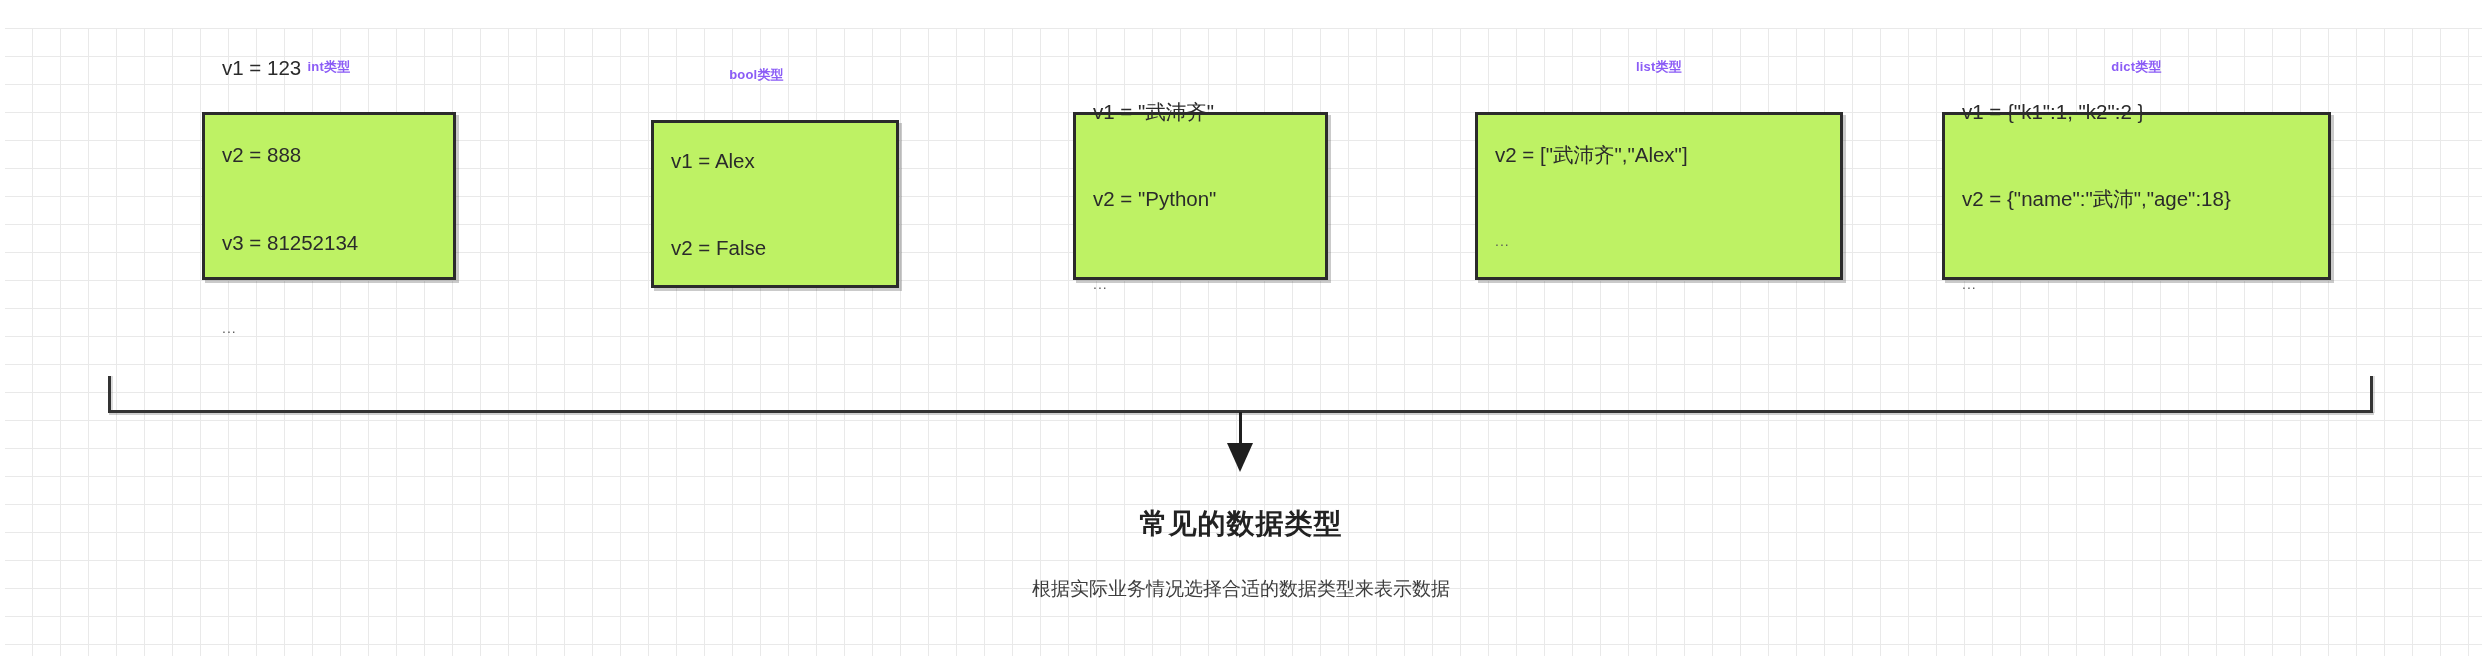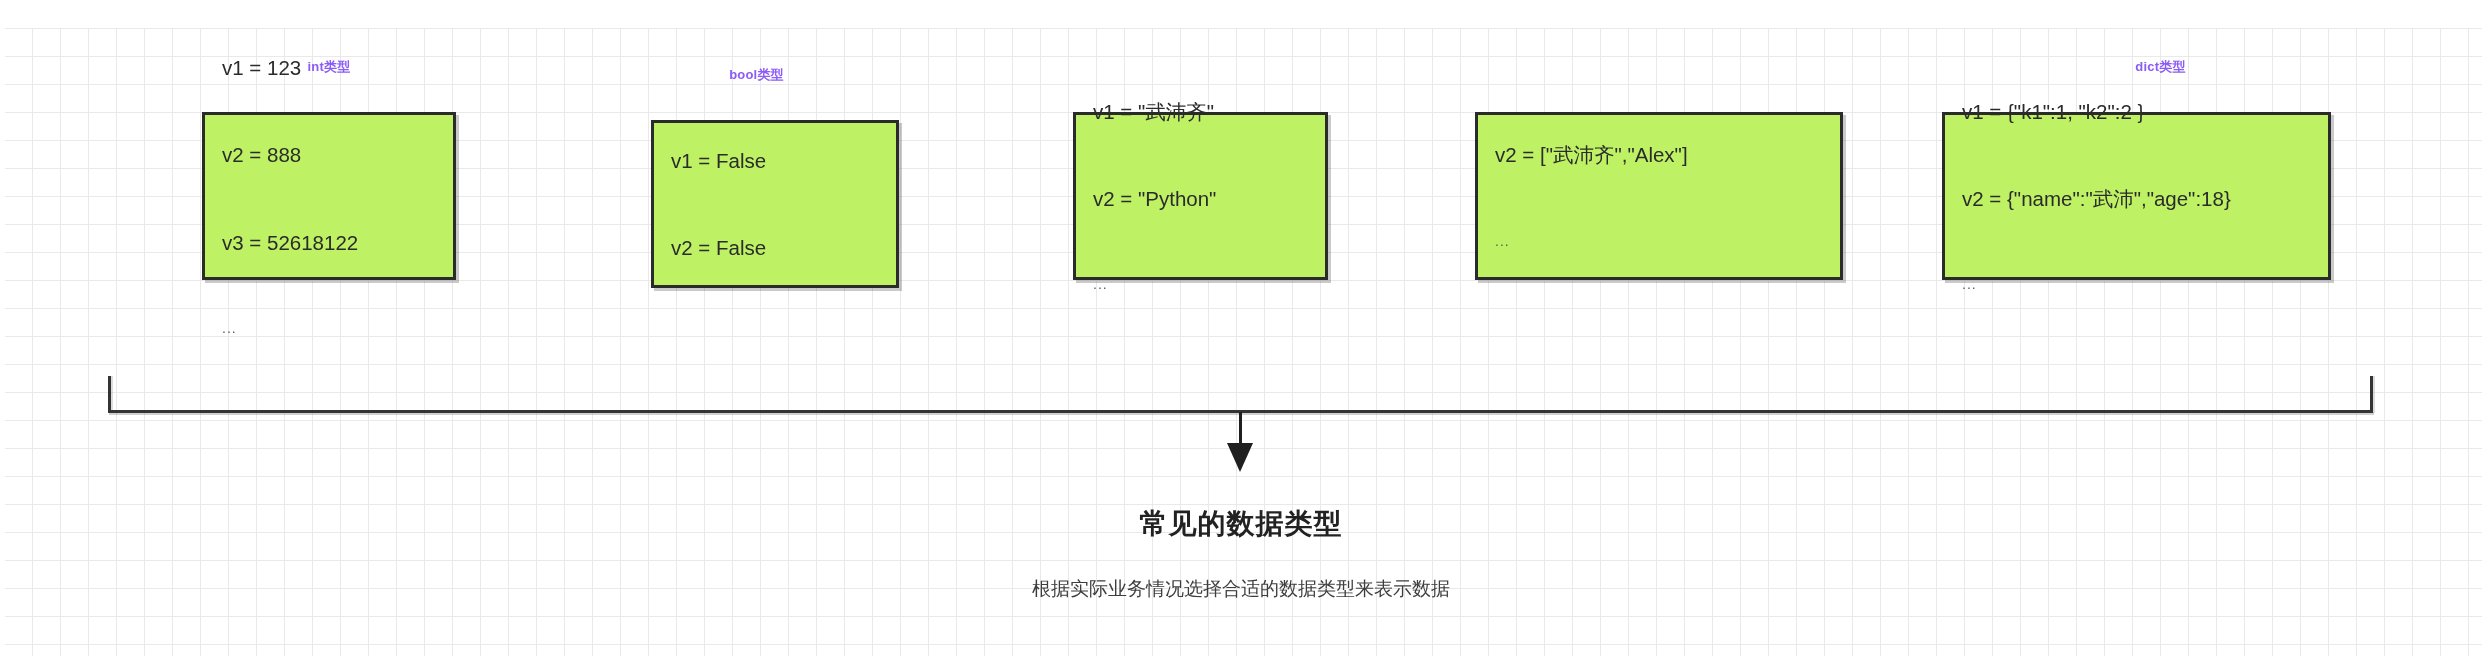--- a/index.html
+++ b/index.html
@@ -135,56 +135,57 @@
   <div id="grid"></div>
   <div id="grid-fade-top"></div>
   <div id="grid-fade-left"></div>
 
   <div class="type-group" style="left:202px; top:58px; width:254px; height:224px;">
     <div class="type-label">int类型</div>
     <div class="type-box" style="left:0px; top:54px; width:254px; height:168px;">
       <div class="box-lines">
         <span class="ln">v1 = 123</span>
         <span class="ln">v2 = 888</span>
-        <span class="ln">v3 = 52618122</span>
+        <span class="ln">v3 = 81252134</span>
         <span class="ln ellipsis">...</span>
       </div>
     </div>
   </div>
 
   <div class="type-group" style="left:651px; top:66px; width:211px; height:224px;">
     <div class="type-label">bool类型</div>
     <div class="type-box" style="left:0px; top:54px; width:248px; height:168px;">
       <div class="box-lines">
-        <span class="ln">v1 = False</span>
+        <span class="ln">v1 = Alex</span>
         <span class="ln">v2 = False</span>
       </div>
     </div>
   </div>
 
   <div class="type-group" style="left:1073px; top:58px; width:255px; height:224px;">
     <div class="type-box" style="left:0px; top:54px; width:255px; height:168px;">
       <div class="box-lines">
         <span class="ln">v1 = "武沛齐"</span>
         <span class="ln">v2 = "Python"</span>
         <span class="ln ellipsis">...</span>
       </div>
     </div>
   </div>
 
   <div class="type-group" style="left:1475px; top:58px; width:368px; height:224px;">
+    <div class="type-label">list类型</div>
     <div class="type-box" style="left:0px; top:54px; width:368px; height:168px;">
       <div class="box-lines">
         <span class="ln">v2 = ["武沛齐","Alex"]</span>
         <span class="ln ellipsis">...</span>
       </div>
     </div>
   </div>
 
-  <div class="type-group" style="left:1942px; top:58px; width:389px; height:201px;padding-left:48px;">
+  <div class="type-group" style="left:1942px; top:58px; width:389px; height:201px;">
     <div class="type-label">dict类型</div>
     <div class="type-box" style="left:0px; top:54px; width:389px; height:168px;">
       <div class="box-lines">
         <span class="ln">v1 = {"k1":1, "k2":2 }</span>
         <span class="ln">v2 = {"name":"武沛","age":18}</span>
         <span class="ln ellipsis">...</span>
       </div>
     </div>
   </div>
 

